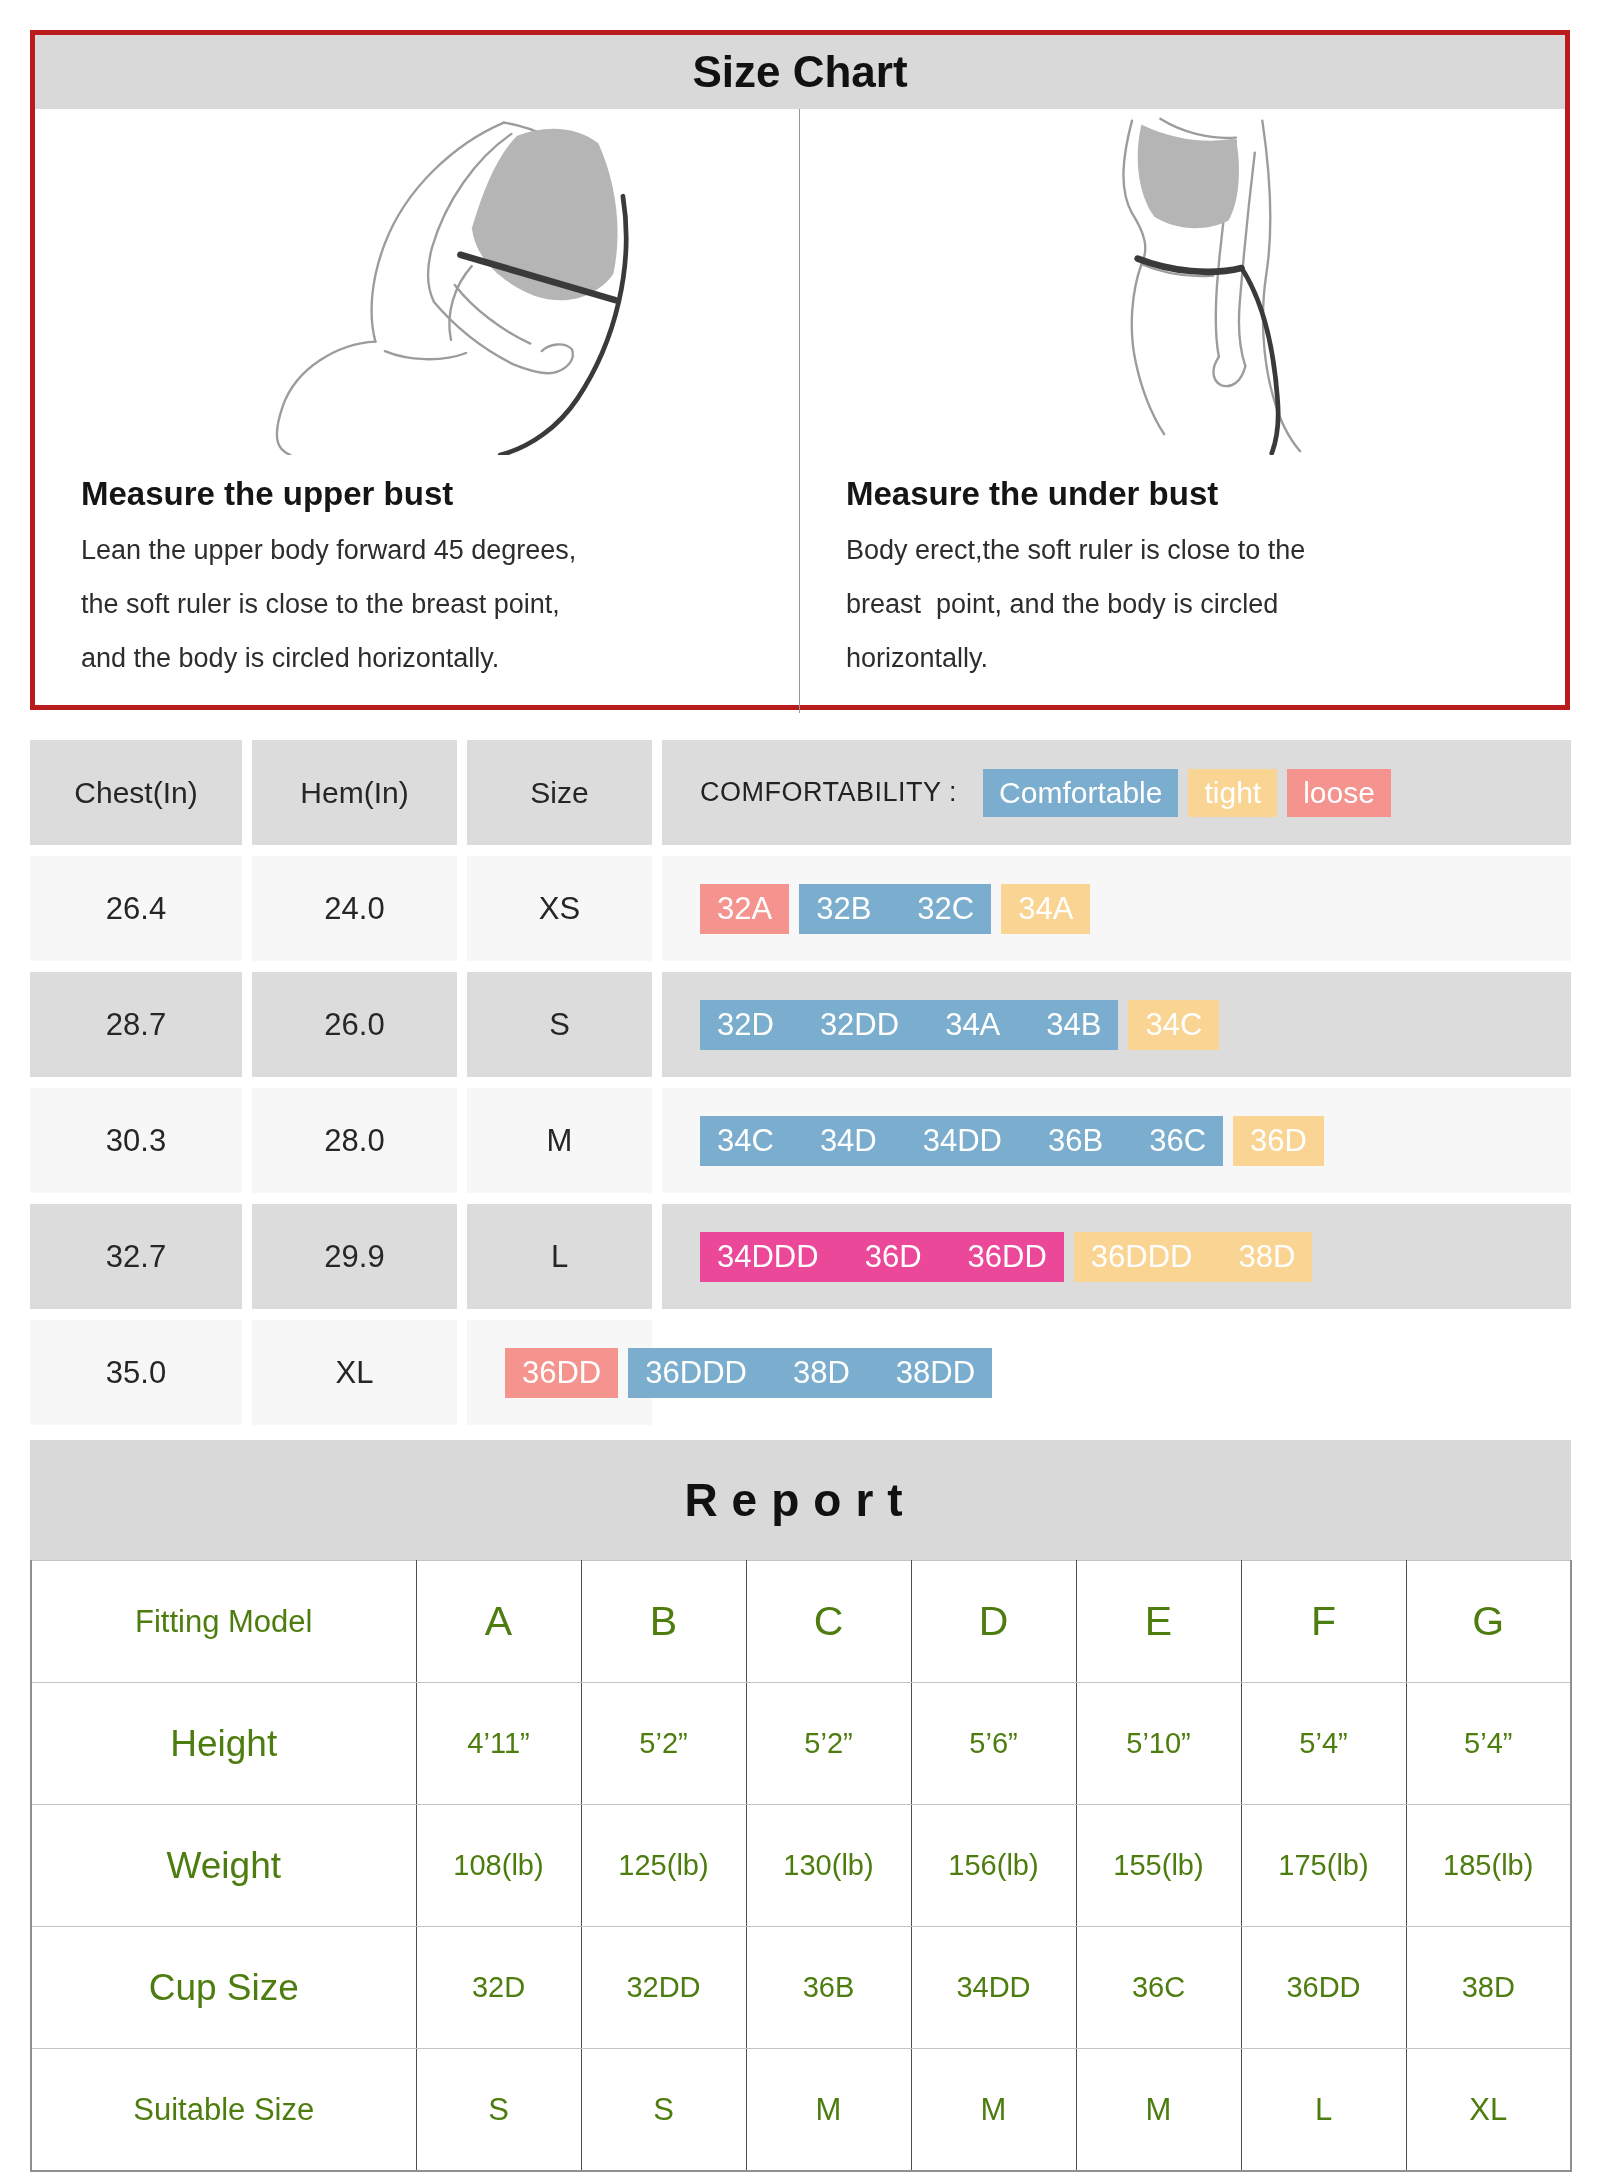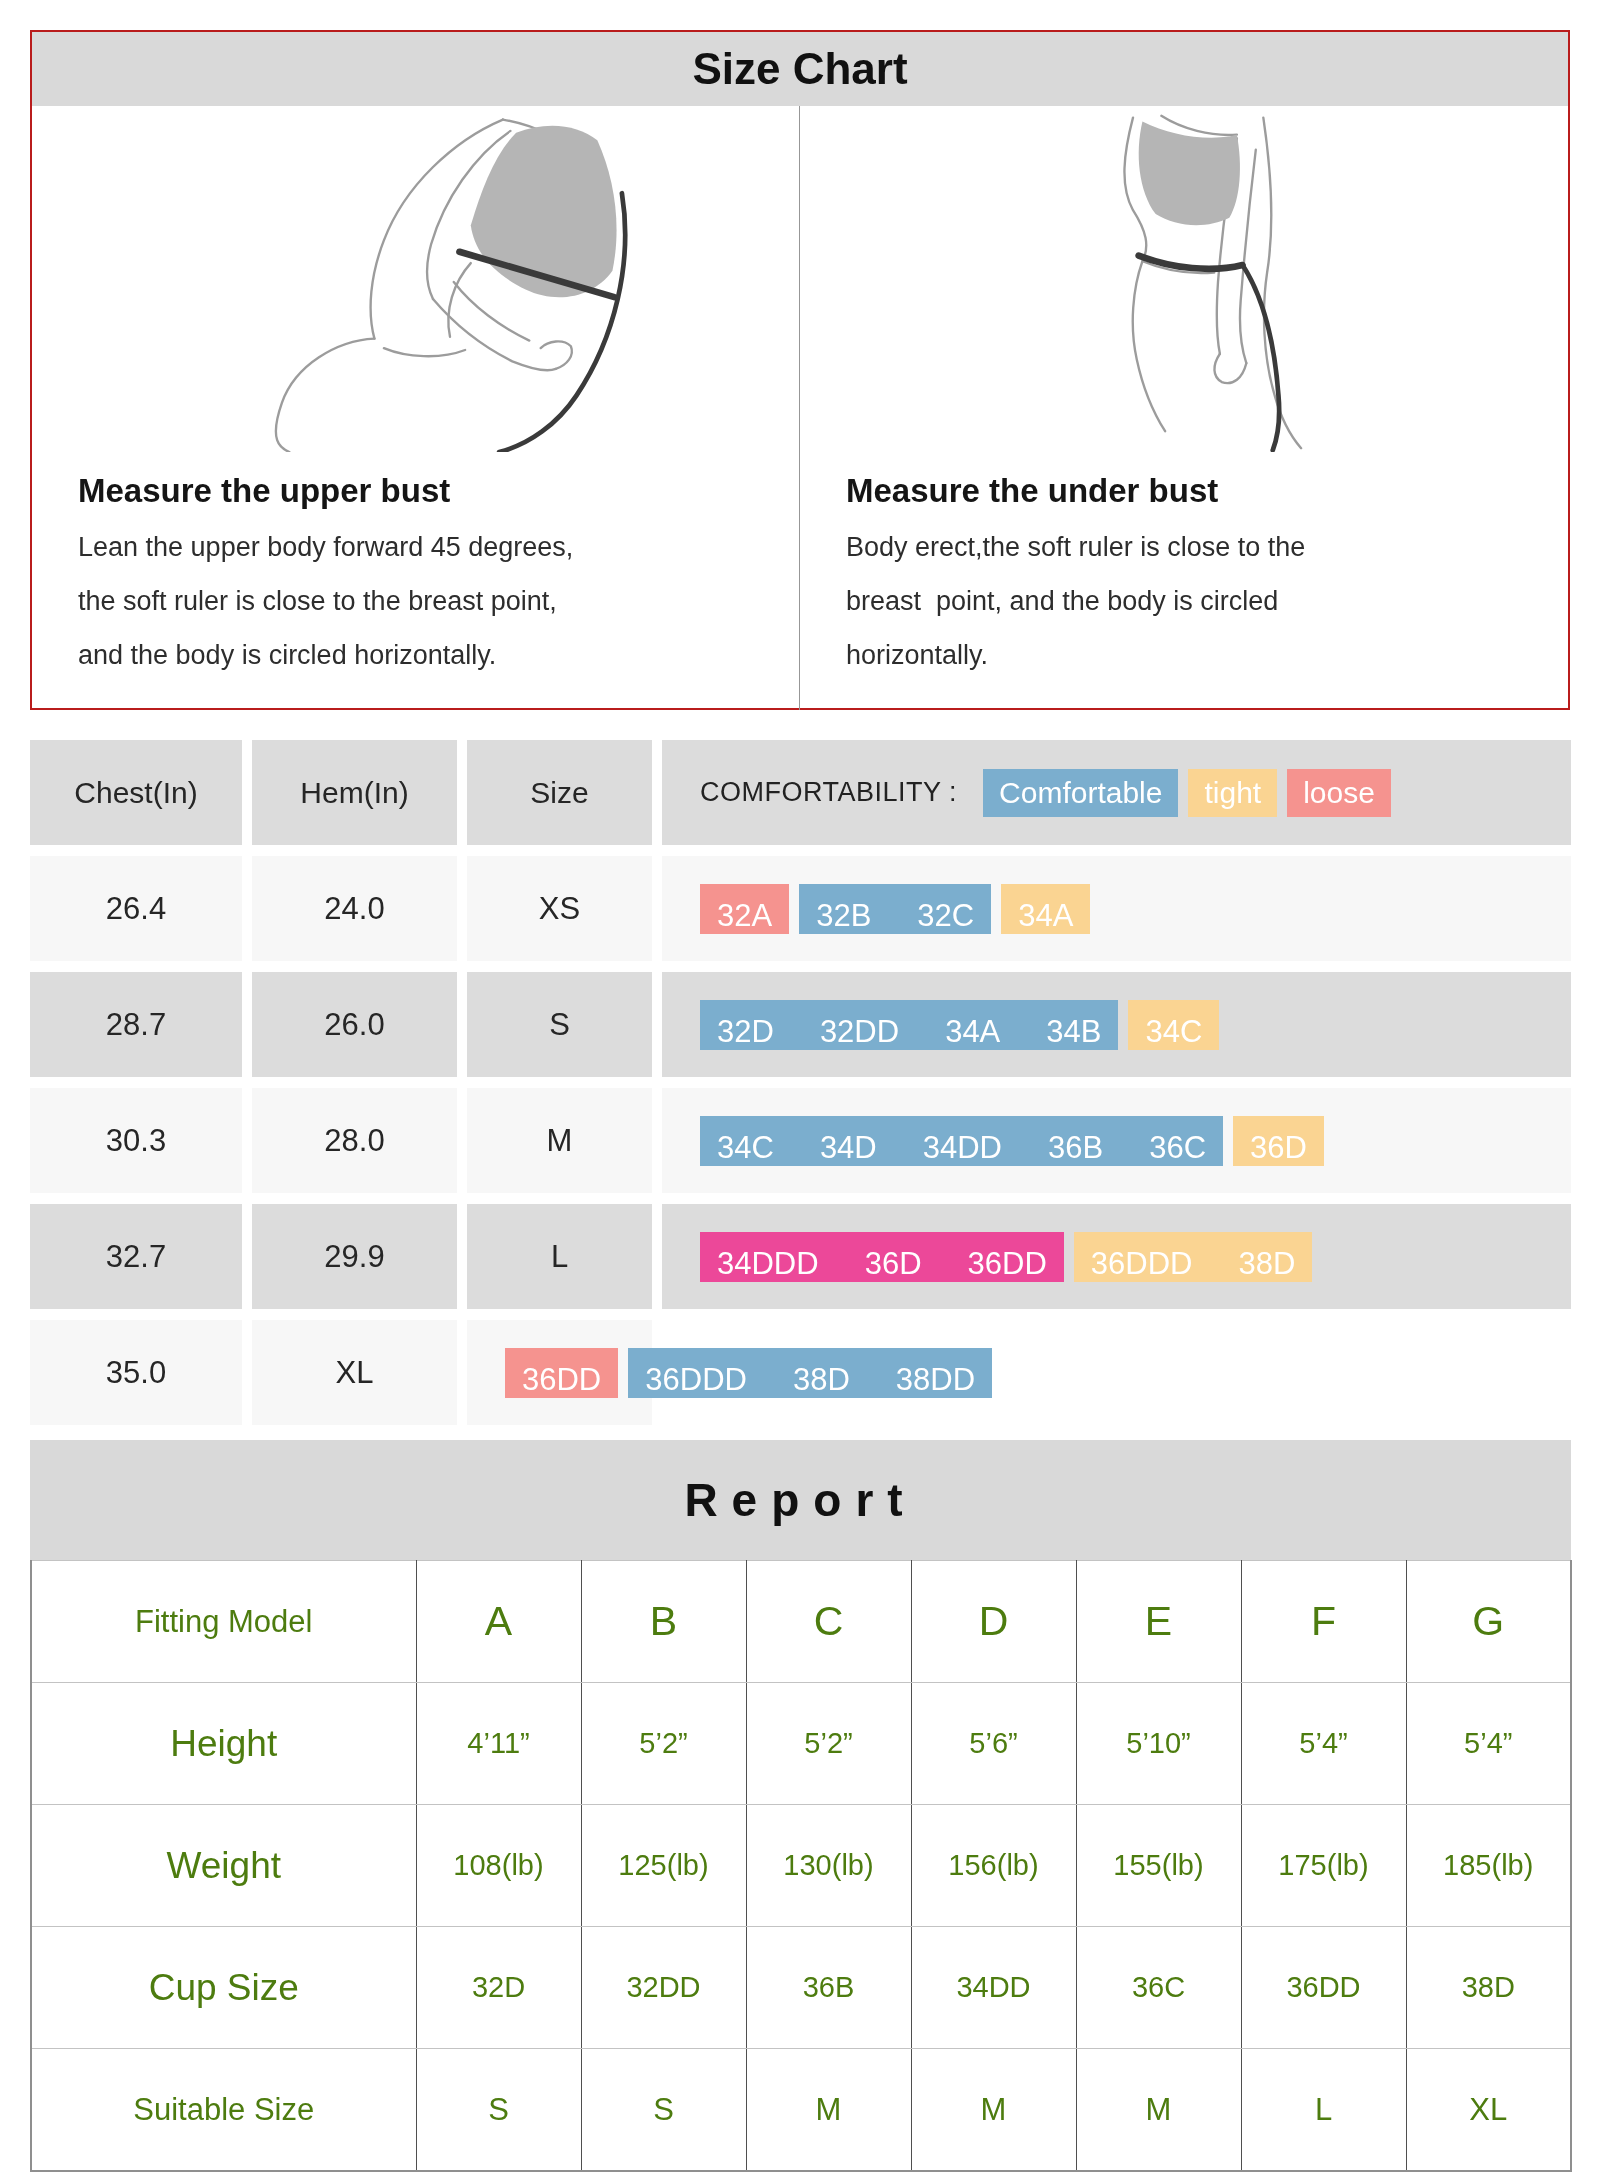--- a/index.html
+++ b/index.html
@@ -1,42 +1,42 @@
 <!DOCTYPE html>
 <html><head>
 <meta charset="utf-8">
 <style>
   html,body{margin:0;padding:0;background:#ffffff;}
   .page{position:relative;width:1601px;height:2177px;background:#fff;
         font-family:"Liberation Sans","DejaVu Sans",sans-serif;color:#232323;overflow:hidden;}
 
   
   .top-box{position:absolute;left:30px;top:30px;width:1540px;height:680px;
-           border:2px solid #b91c1c;box-sizing:border-box;background:#fff;}
+           border:5px solid #b91c1c;box-sizing:border-box;background:#fff;}
   .top-title{height:74px;background:#d9d9d9;display:flex;align-items:center;justify-content:center;
              font-size:44px;font-weight:bold;color:#111;}
   .top-cols{display:flex;height:604px;}
   .half{width:50%;box-sizing:border-box;padding:0 46px;}
   .half.left{border-right:1px solid #979797;}
   .figure-wrap{height:352px;display:flex;align-items:center;justify-content:center;}
   .figure-wrap svg{height:340px;width:520px;}
   .measure-heading{font-size:33px;font-weight:bold;color:#151515;margin-top:14px;}
   .measure-text{font-size:27px;line-height:54px;color:#2d2d2d;margin-top:10px;white-space:pre-wrap;}
 
   
   .size-table{position:absolute;left:30px;top:740px;width:1541px;display:grid;
               grid-template-columns:212px 205px 185px 909px;gap:11px 10px;grid-auto-rows:105px;}
   .cell{display:flex;align-items:center;justify-content:center;font-size:31px;color:#262626;}
   .cell.hdr{background:#dcdcdc;font-size:30px;}
   .cell.light{background:#f7f7f7;}
   .cell.dark{background:#dcdcdc;}
   .cell.comfort{justify-content:flex-start;padding-left:38px;box-sizing:border-box;gap:10px;}
   .legend-label{font-size:27px;letter-spacing:0.5px;color:#222;margin-right:16px;}
   .legend-chip{color:#fff;font-size:30px;padding:7px 16px;}
-  .chip{display:inline-flex;align-items:flex-end;height:50px;padding:0 17px;gap:46px;
+  .chip{display:inline-flex;align-items:center;height:50px;padding:0 17px;gap:46px;
         color:#fff;font-size:31px;}
 
   
   .report{position:absolute;left:30px;top:1440px;width:1541px;}
   .report-title{height:120px;background:#d9d9d9;display:flex;align-items:center;justify-content:center;
                 font-size:46px;font-weight:bold;letter-spacing:14px;color:#111;}
   table.report-table{width:1541px;border-collapse:collapse;table-layout:fixed;
                      border:2px solid #8f8f8f;border-top:none;}
   table.report-table td{height:119px;text-align:center;vertical-align:middle;font-size:29px;color:#4d7c0f;
                         border-style:solid;border-width:1px;border-color:#c3c3c3 #4f4f4f;}

